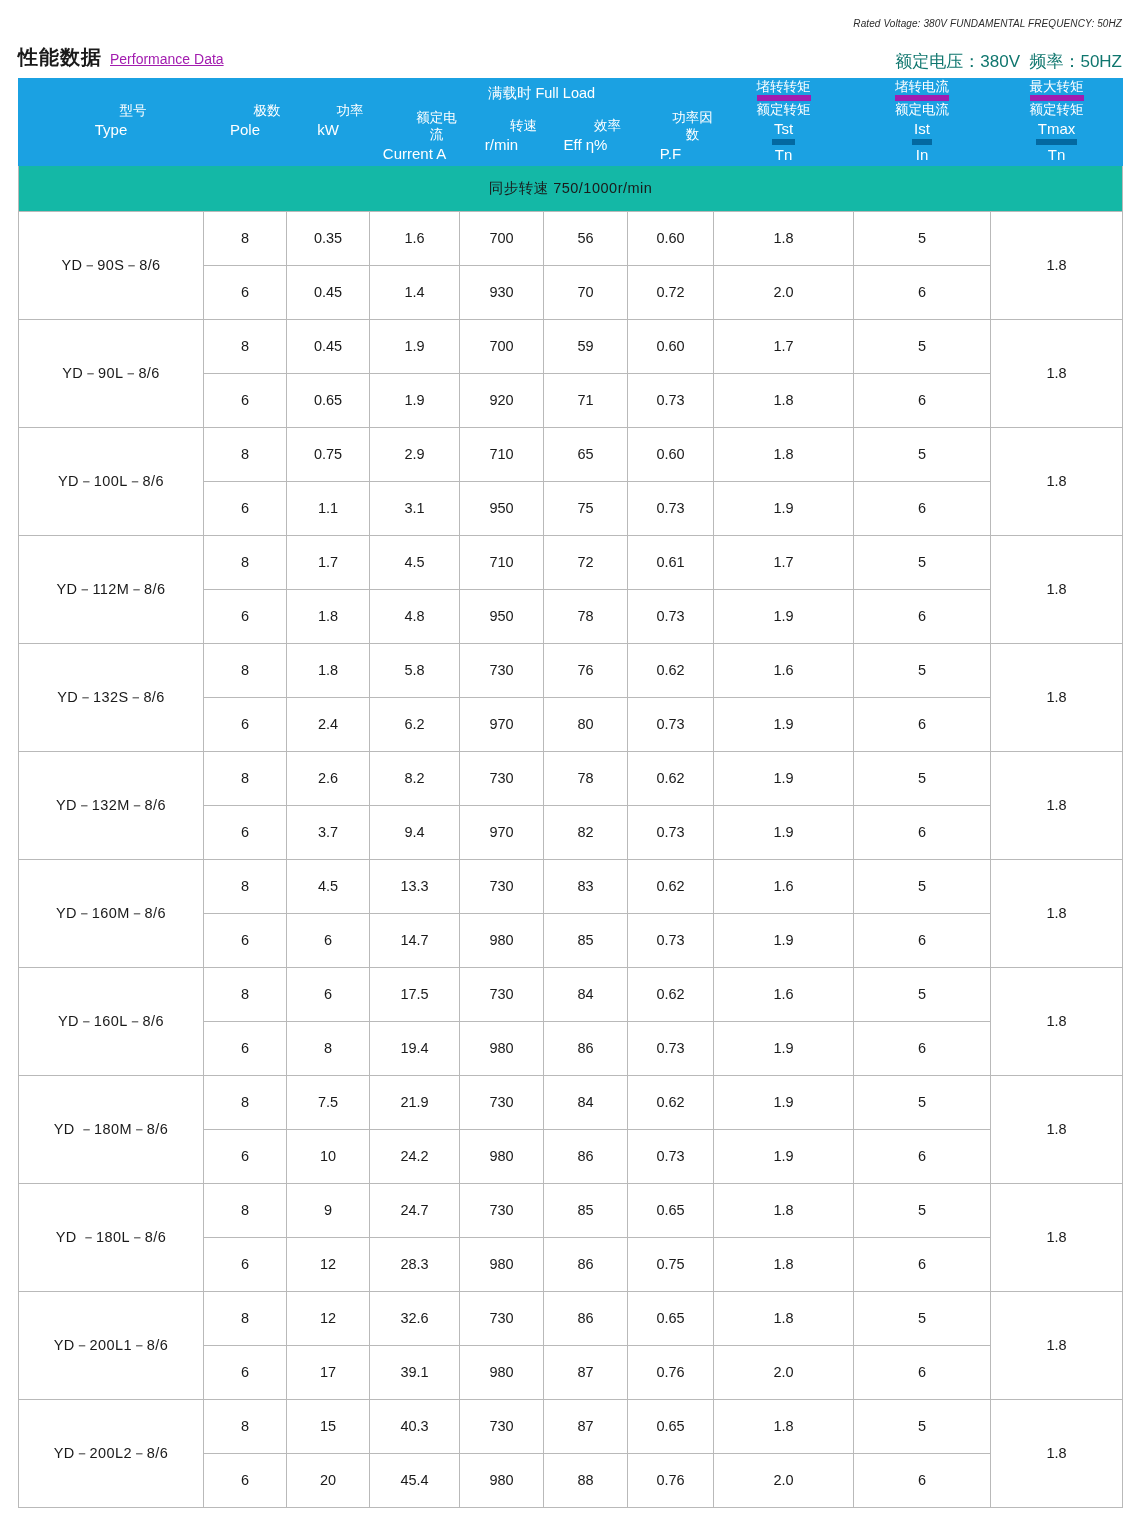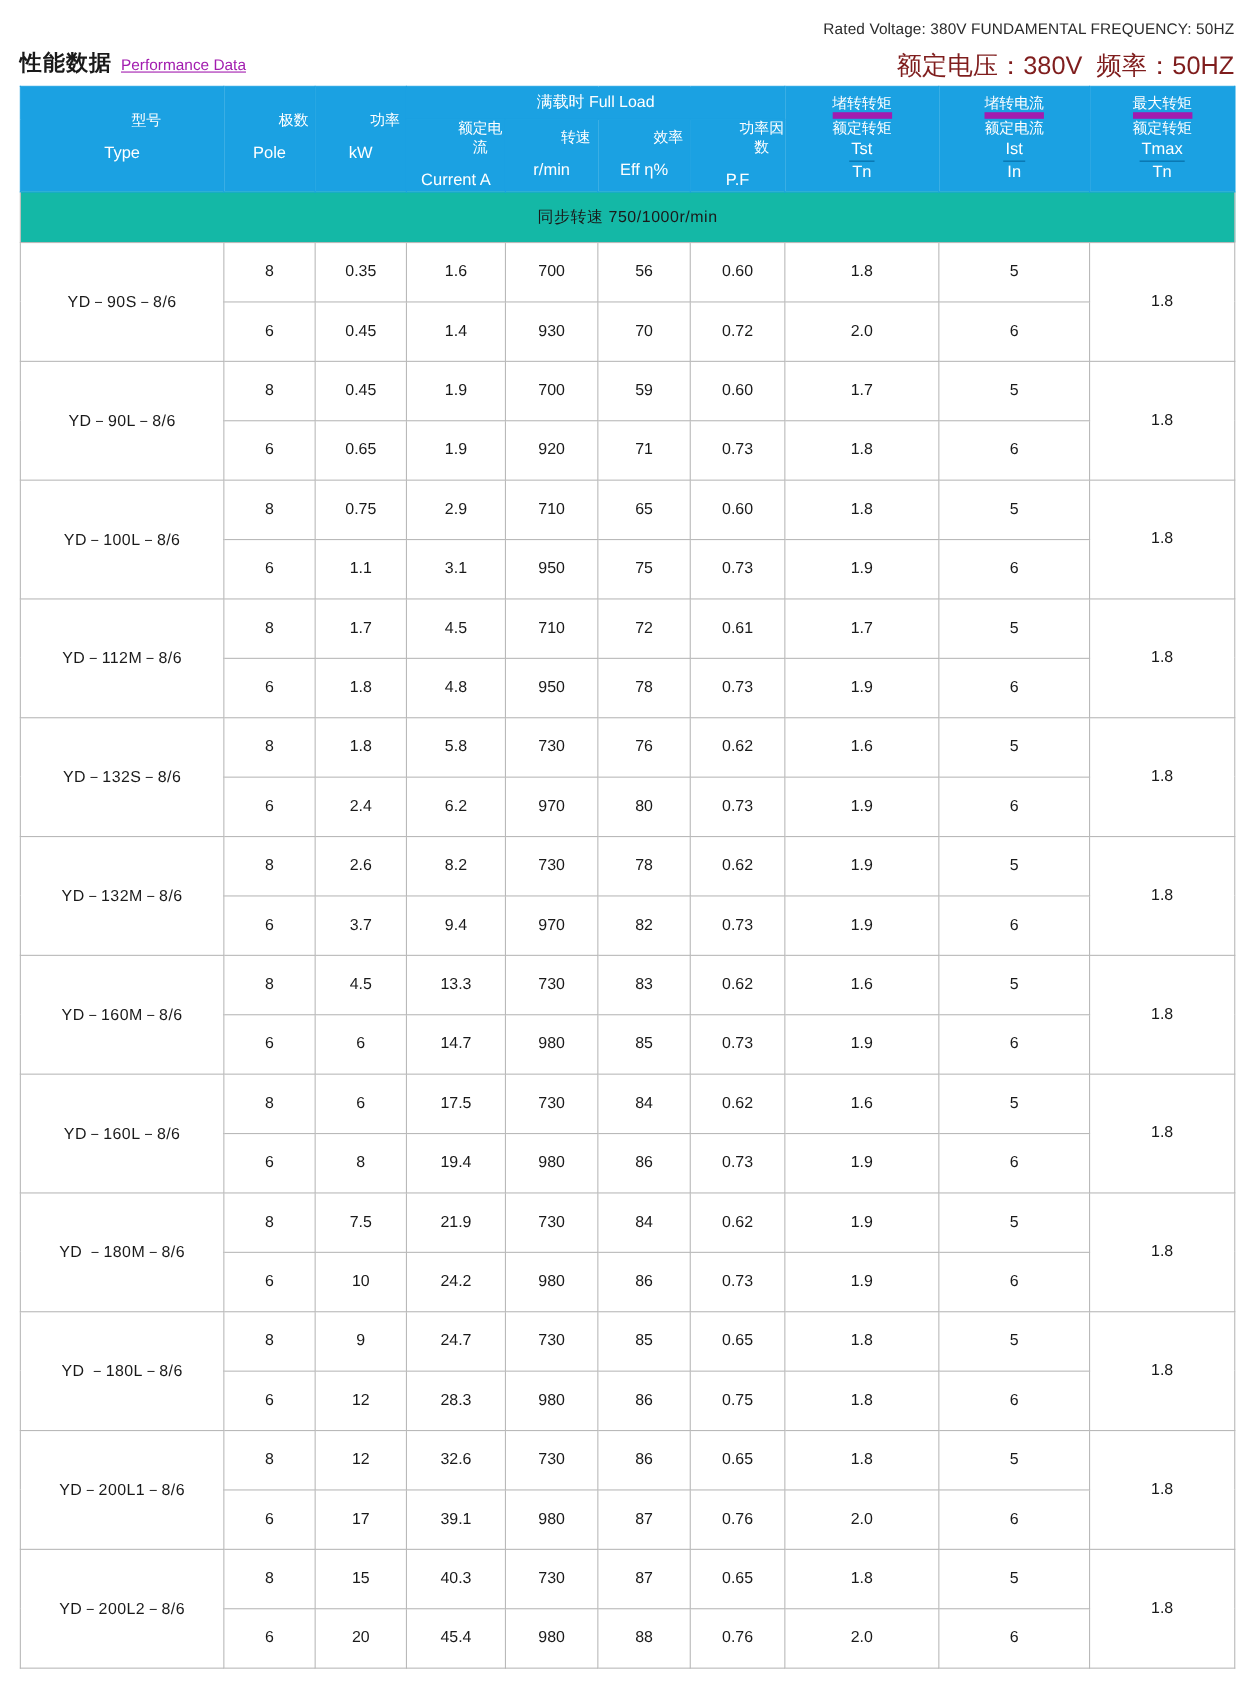--- a/index.html
+++ b/index.html
@@ -38,28 +38,29 @@
     color: #a21caf;
     text-decoration: underline;
   }
   .volt-wrap {
     position: absolute;
     right: 18px;
     top: 18px;
     text-align: right;
   }
   .volt-small {
-    font-size: 14px;
+    font-size: 10px;
     color: #2b2b2b;
     letter-spacing: 0.1px;
+    font-style: italic;
   }
   .volt-big {
-    margin-top: 10px;
-    font-size: 23px;
-    color: #7f1d1d;
+    margin-top: 21px;
+    font-size: 17px;
+    color: #0f766e;
     font-weight: normal;
     white-space: nowrap;
   }
   .volt-big .val { font-weight: normal; }
 
   
   table.perf {
     border-collapse: collapse;
     width: 1104px;
     margin: 0 18px;
@@ -75,21 +76,21 @@
   }
   
   table.perf thead th {
     background: #1ba1e2;
     color: #ffffff;
     border: 1px solid #1ba1e2;
     font-weight: normal;
     line-height: 1.25;
   }
   .hdr-cn { font-size: 13.5px; display: block; margin-left: 44px; }
-  .hdr-en { font-size: 15px; display: block; margin-top: 12px; }
+  .hdr-en { font-size: 15px; display: block; margin-top: 1px; }
   .hdr-en.small { font-size: 15px; }
   .frac {
     display: inline-block;
     text-align: center;
     line-height: 1.22;
   }
   .frac .num { display: block; font-size: 13.5px; }
   .frac .den { display: block; font-size: 13.5px; border-top: 6px solid #a21caf; padding-top: 1px;}
   .frac .sym { display: block; font-size: 15px; margin-top: 1px; }
 
@@ -120,21 +121,21 @@
   col.c-cur   { width: 90px; }
   col.c-rpm   { width: 84px; }
   col.c-eff   { width: 84px; }
   col.c-pf    { width: 86px; }
   col.c-tst   { width: 140px; }
   col.c-ist   { width: 137px; }
   col.c-tmax  { width: 132px; }
 
   .hdr-underline {
     display:inline-block;
-    border-bottom: 1px solid #0369a1;
+    border-bottom: 6px solid #0369a1;
     padding: 0 2px 1px 2px;
   }
 </style>
 </head>
 <body>
 
 <div id="page">
 
   <div class="top">
     <div class="title-wrap">

